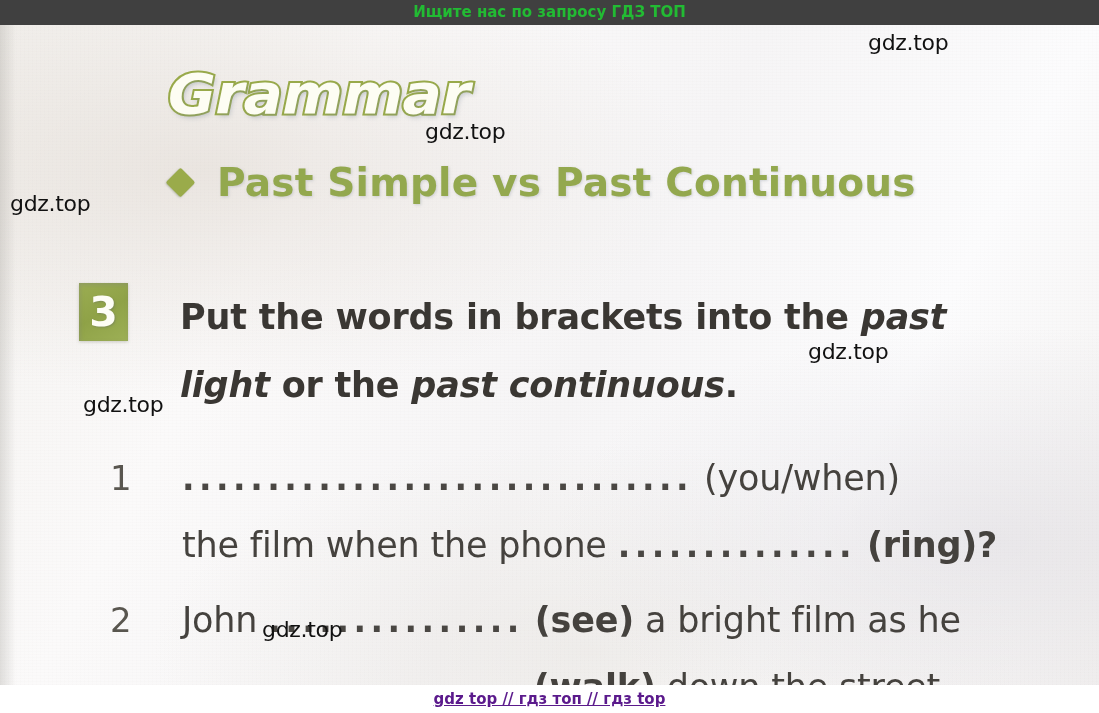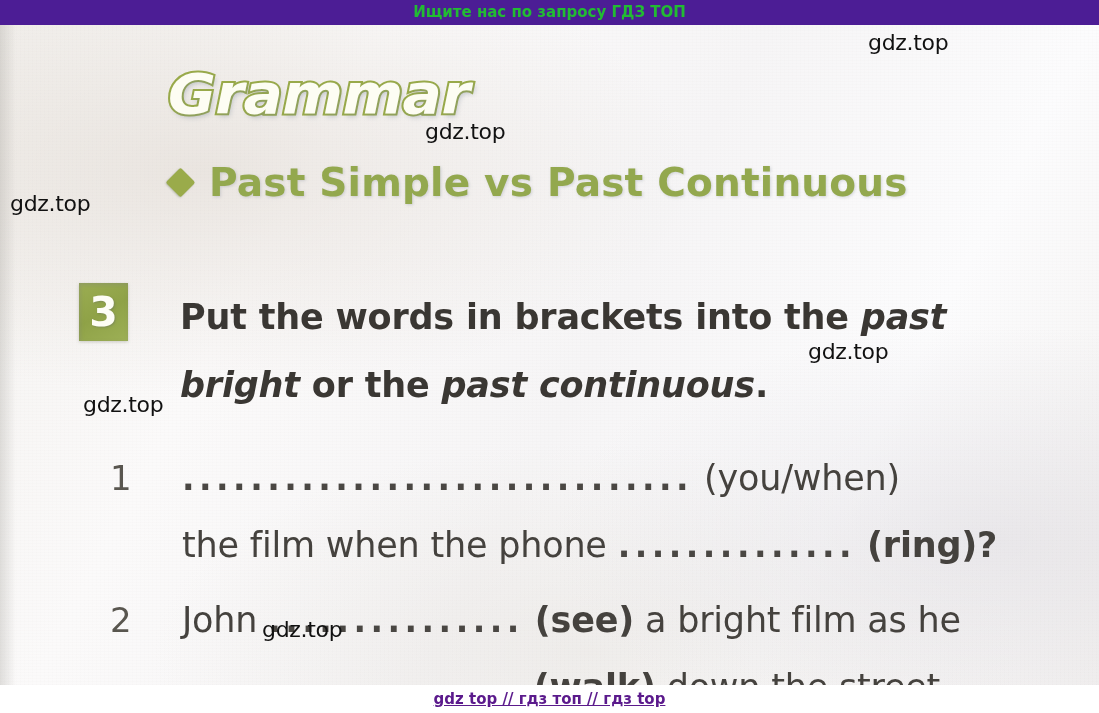--- a/index.html
+++ b/index.html
@@ -24,21 +24,21 @@
     font-family: "DejaVu Sans", sans-serif;
     white-space: nowrap;
   }
   #top-banner {
     top: 0;
     height: 25px;
     line-height: 25px;
     font-size: 15px;
     font-weight: 700;
     color: #22bb33;
-    background: #4c1d95;
+    background: #404040;
     z-index: 40;
   }
   #bottom-banner {
     bottom: 0;
     height: 28px;
     line-height: 28px;
     font-size: 15px;
     font-weight: 700;
     color: #5b1a8c;
     background: #ffffff;
@@ -102,21 +102,21 @@
     white-space: nowrap;
   }
 
   
   #subtitle-row {
     position: absolute;
     left: 170px;
     top: 135px;
     display: flex;
     align-items: center;
-    gap: 18px;
+    gap: 26px;
     white-space: nowrap;
   }
   #diamond-bullet {
     width: 21px;
     height: 21px;
     background: #9aab4a;
     transform: rotate(45deg);
     border-radius: 2px;
     box-shadow: 0 1px 2px rgba(120,130,110,.45);
     flex: none;
@@ -236,21 +236,21 @@
     <span id="diamond-bullet"></span>
     <span id="subtitle-text">Past Simple vs Past Continuous</span>
   </div>
 
   <div id="exercise-number-badge">
     <span id="exercise-number-label">3</span>
   </div>
 
   <div id="instruction-block">
     <span>Put the words in brackets into the </span><span class="it">past</span>
-    <span class="it">bright</span><span> or the </span><span class="it">past continuous</span><span>.</span>
+    <span class="it">light</span><span> or the </span><span class="it">past continuous</span><span>.</span>
   </div>
 
   <div id="questions">
 
     <div class="question-row">
       <div class="q-num">1</div>
       <div class="q-body">
         <span class="dots">..............................</span>
         <span class="cue">(you/when)</span><br>
         <span>the film when the phone </span><span class="dots">..............</span>

